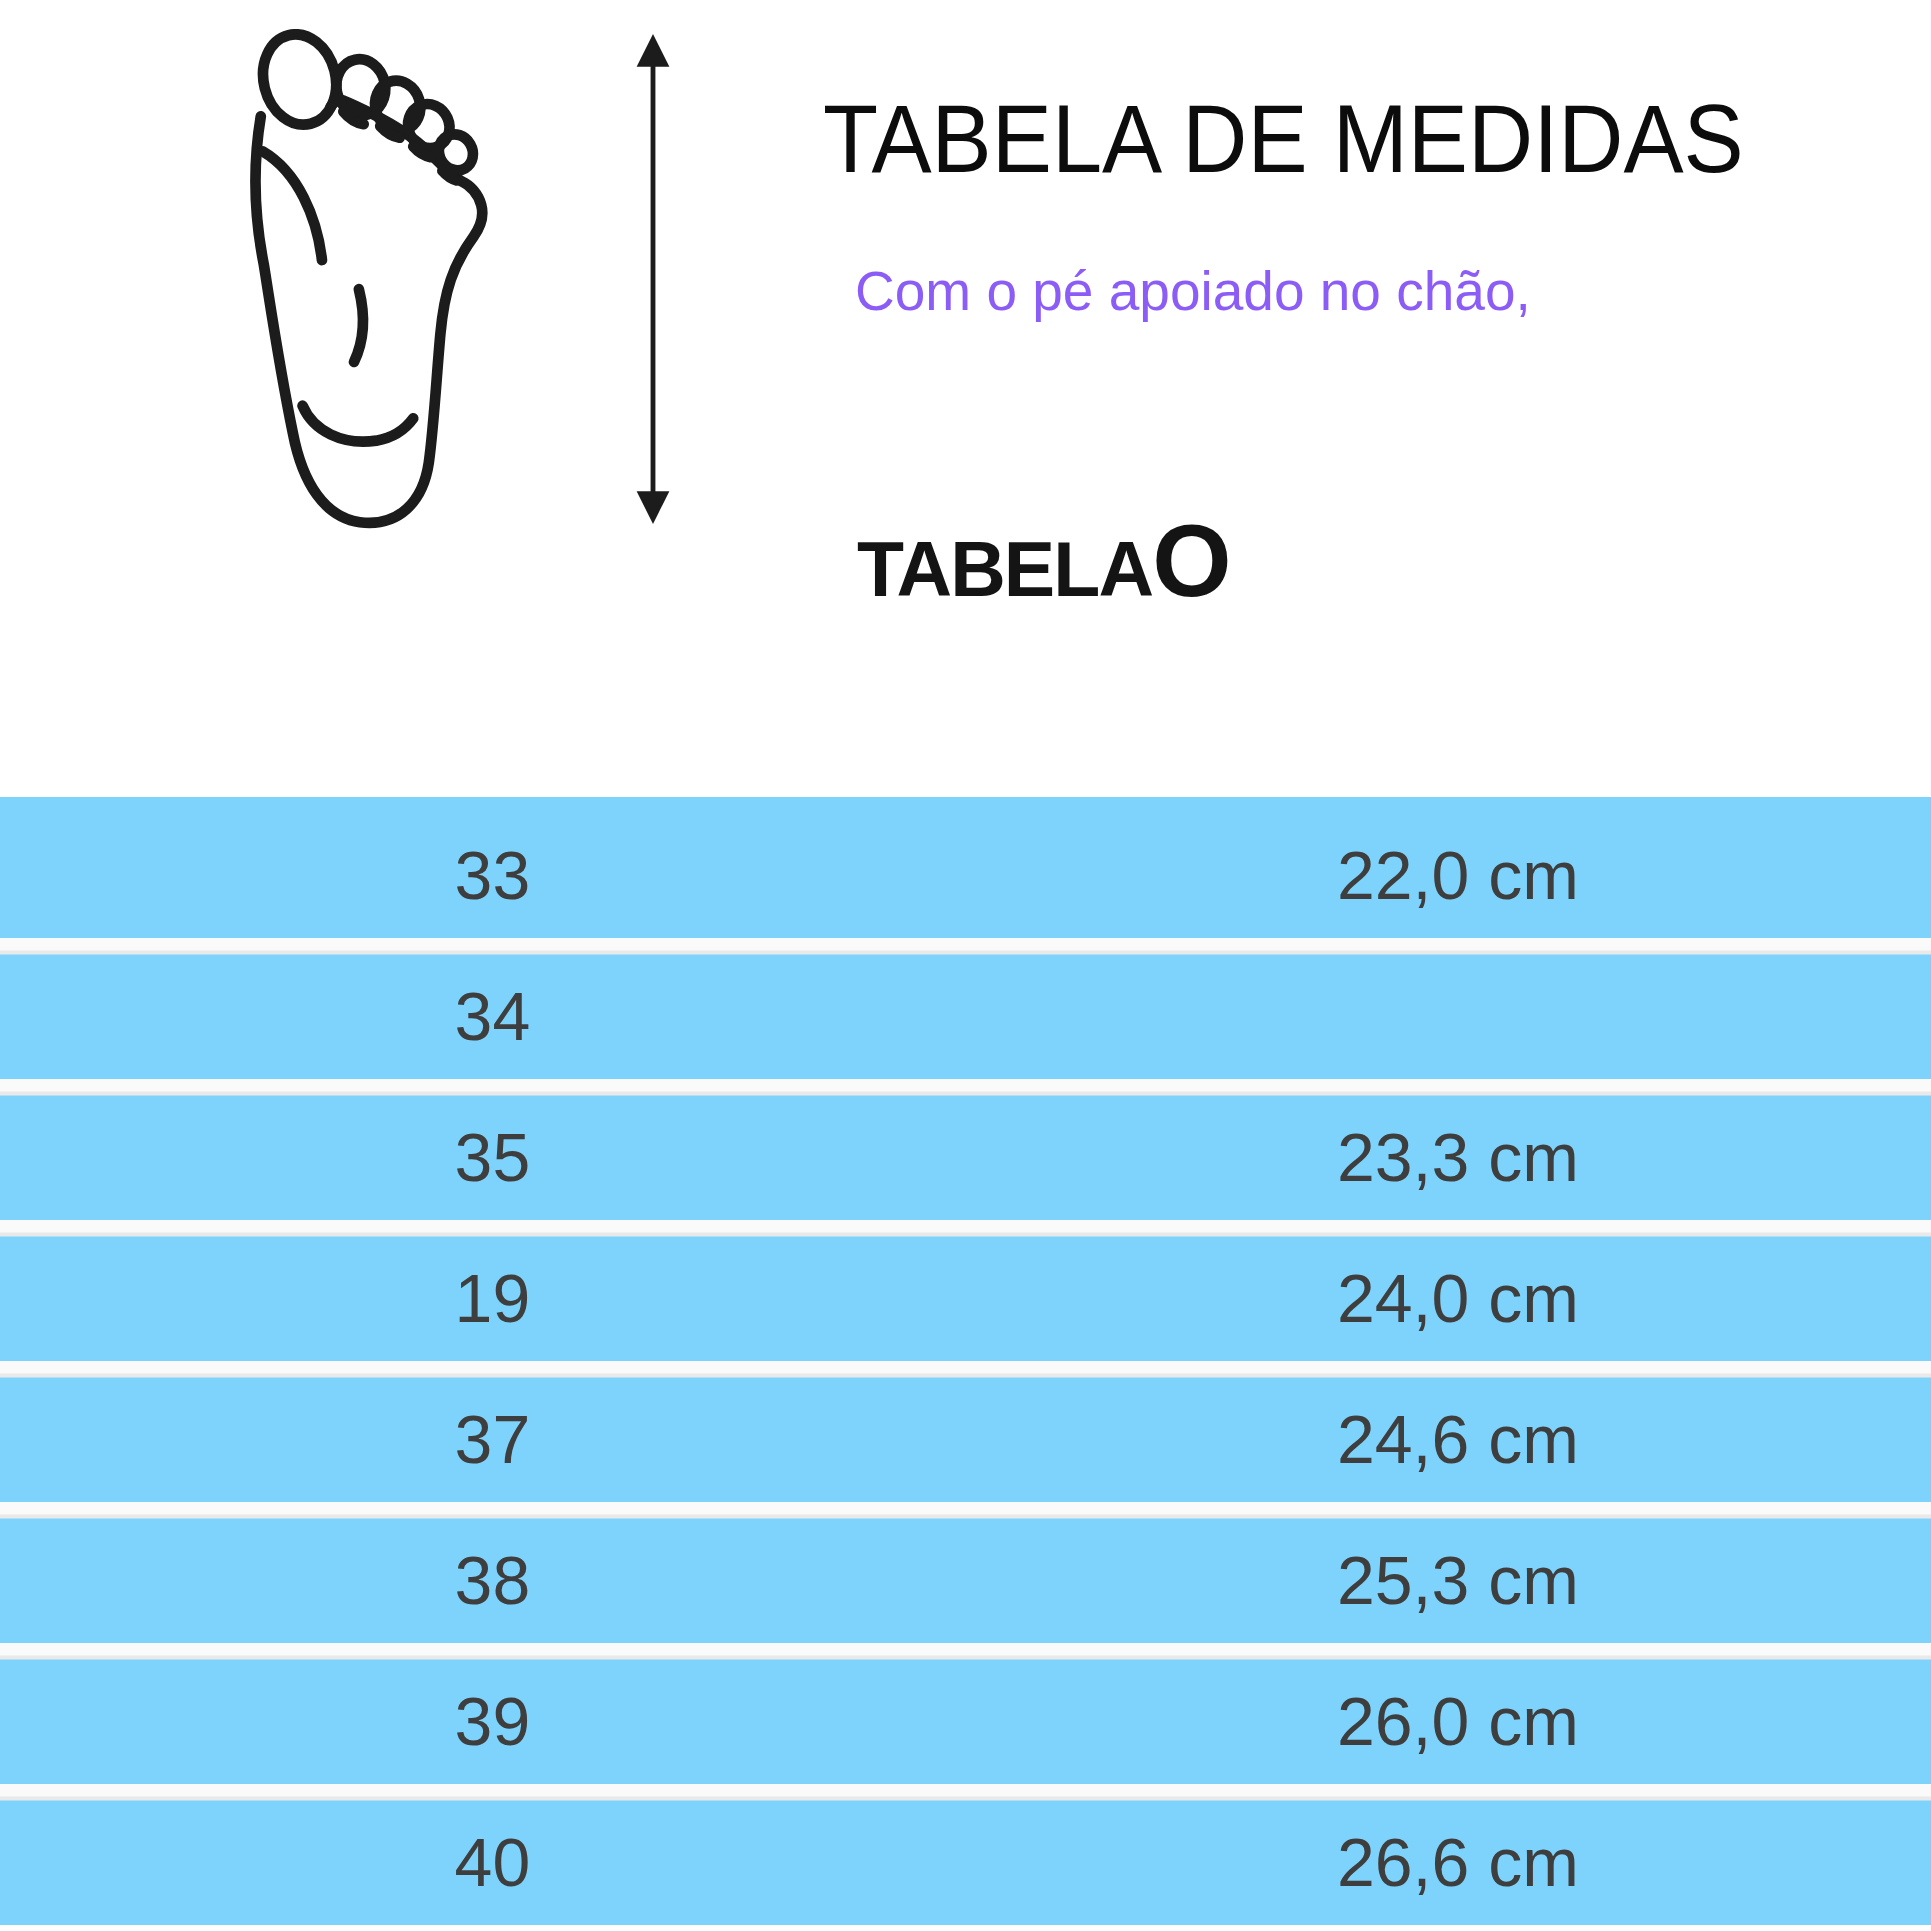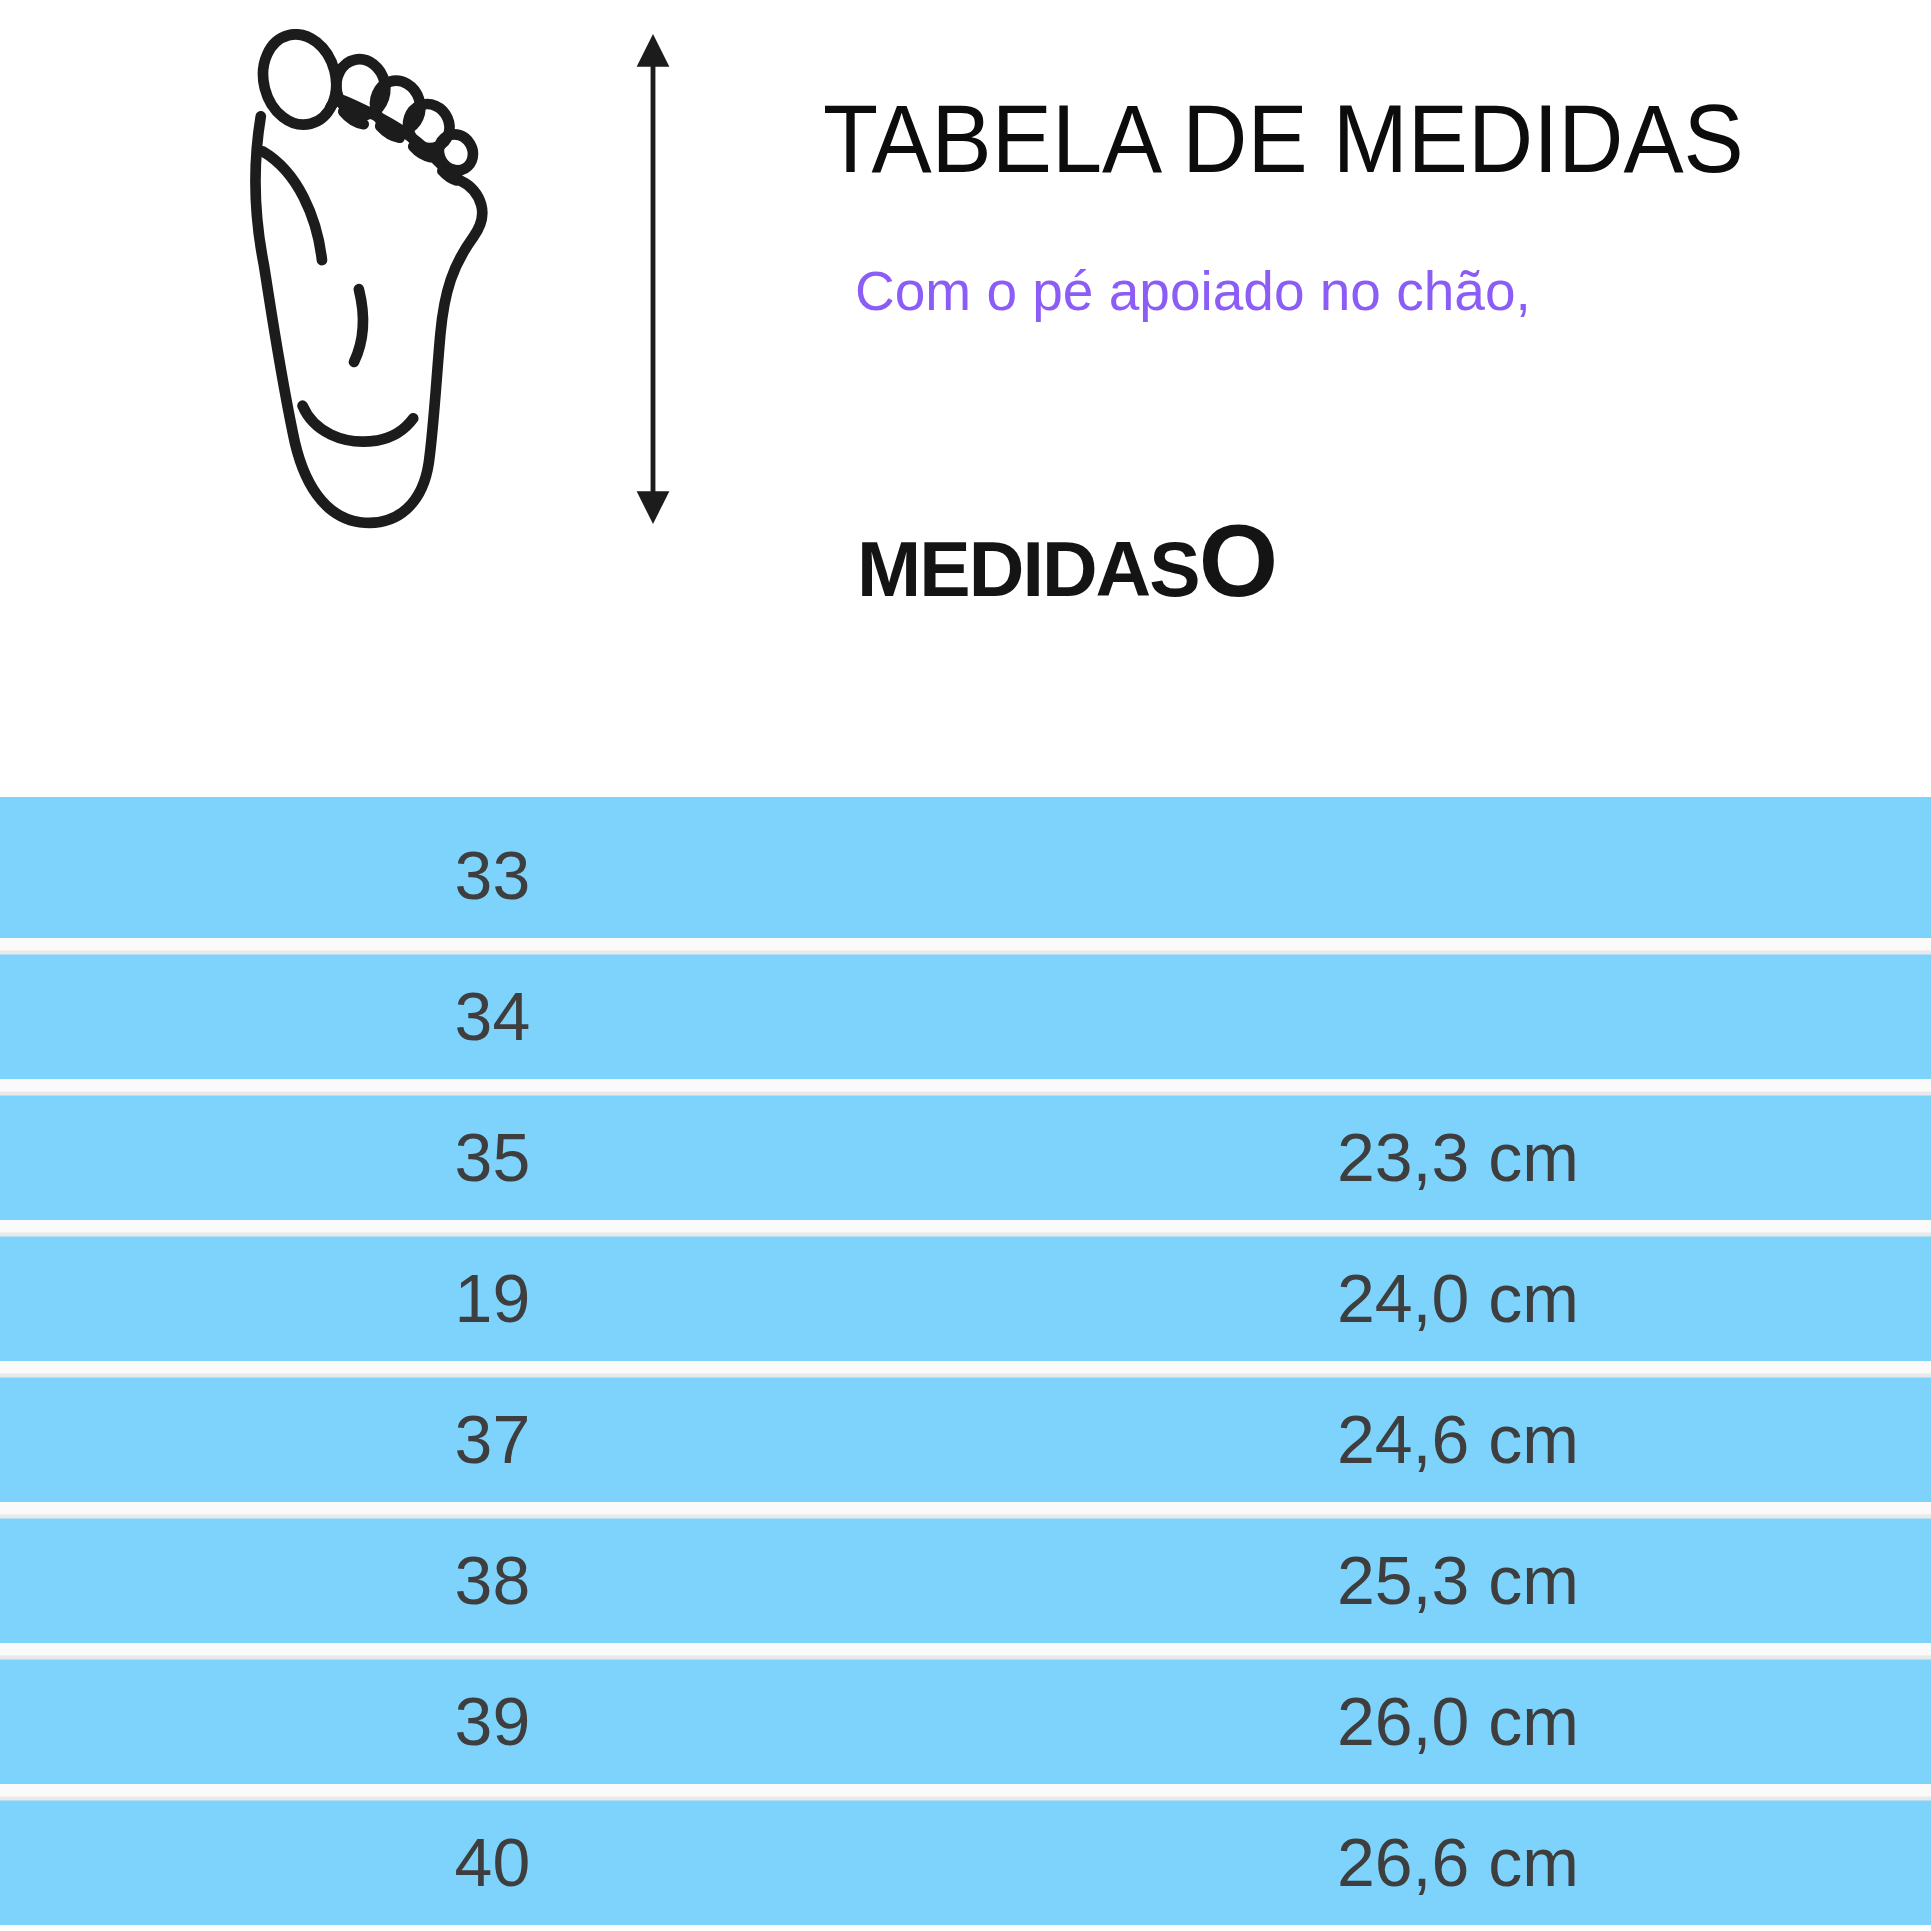--- a/index.html
+++ b/index.html
@@ -83,27 +83,28 @@
   <polygon points="28,514 11,480 45,480" fill="#1c1c1c"></polygon>
 </svg>
 
 <div class="title">TABELA DE MEDIDAS</div>
 
 <div class="instructions">
   <div>Com o pé apoiado no chão,</div>
 </div>
 
 <div class="brand">
-  <span class="brand-start">MEDIDAS</span><span class="brand-o">O</span>
+  <span class="brand-start">TABELA</span><span class="brand-o">O</span>
 </div>
 
 <div class="size-table">
 
     <div class="size-row">
       <div class="cell-size">33</div>
+      <div class="cell-length">22,0 cm</div>
     </div>
 
     <div class="size-row">
       <div class="cell-size">34</div>
     </div>
 
     <div class="size-row">
       <div class="cell-size">35</div>
       <div class="cell-length">23,3 cm</div>
     </div>

